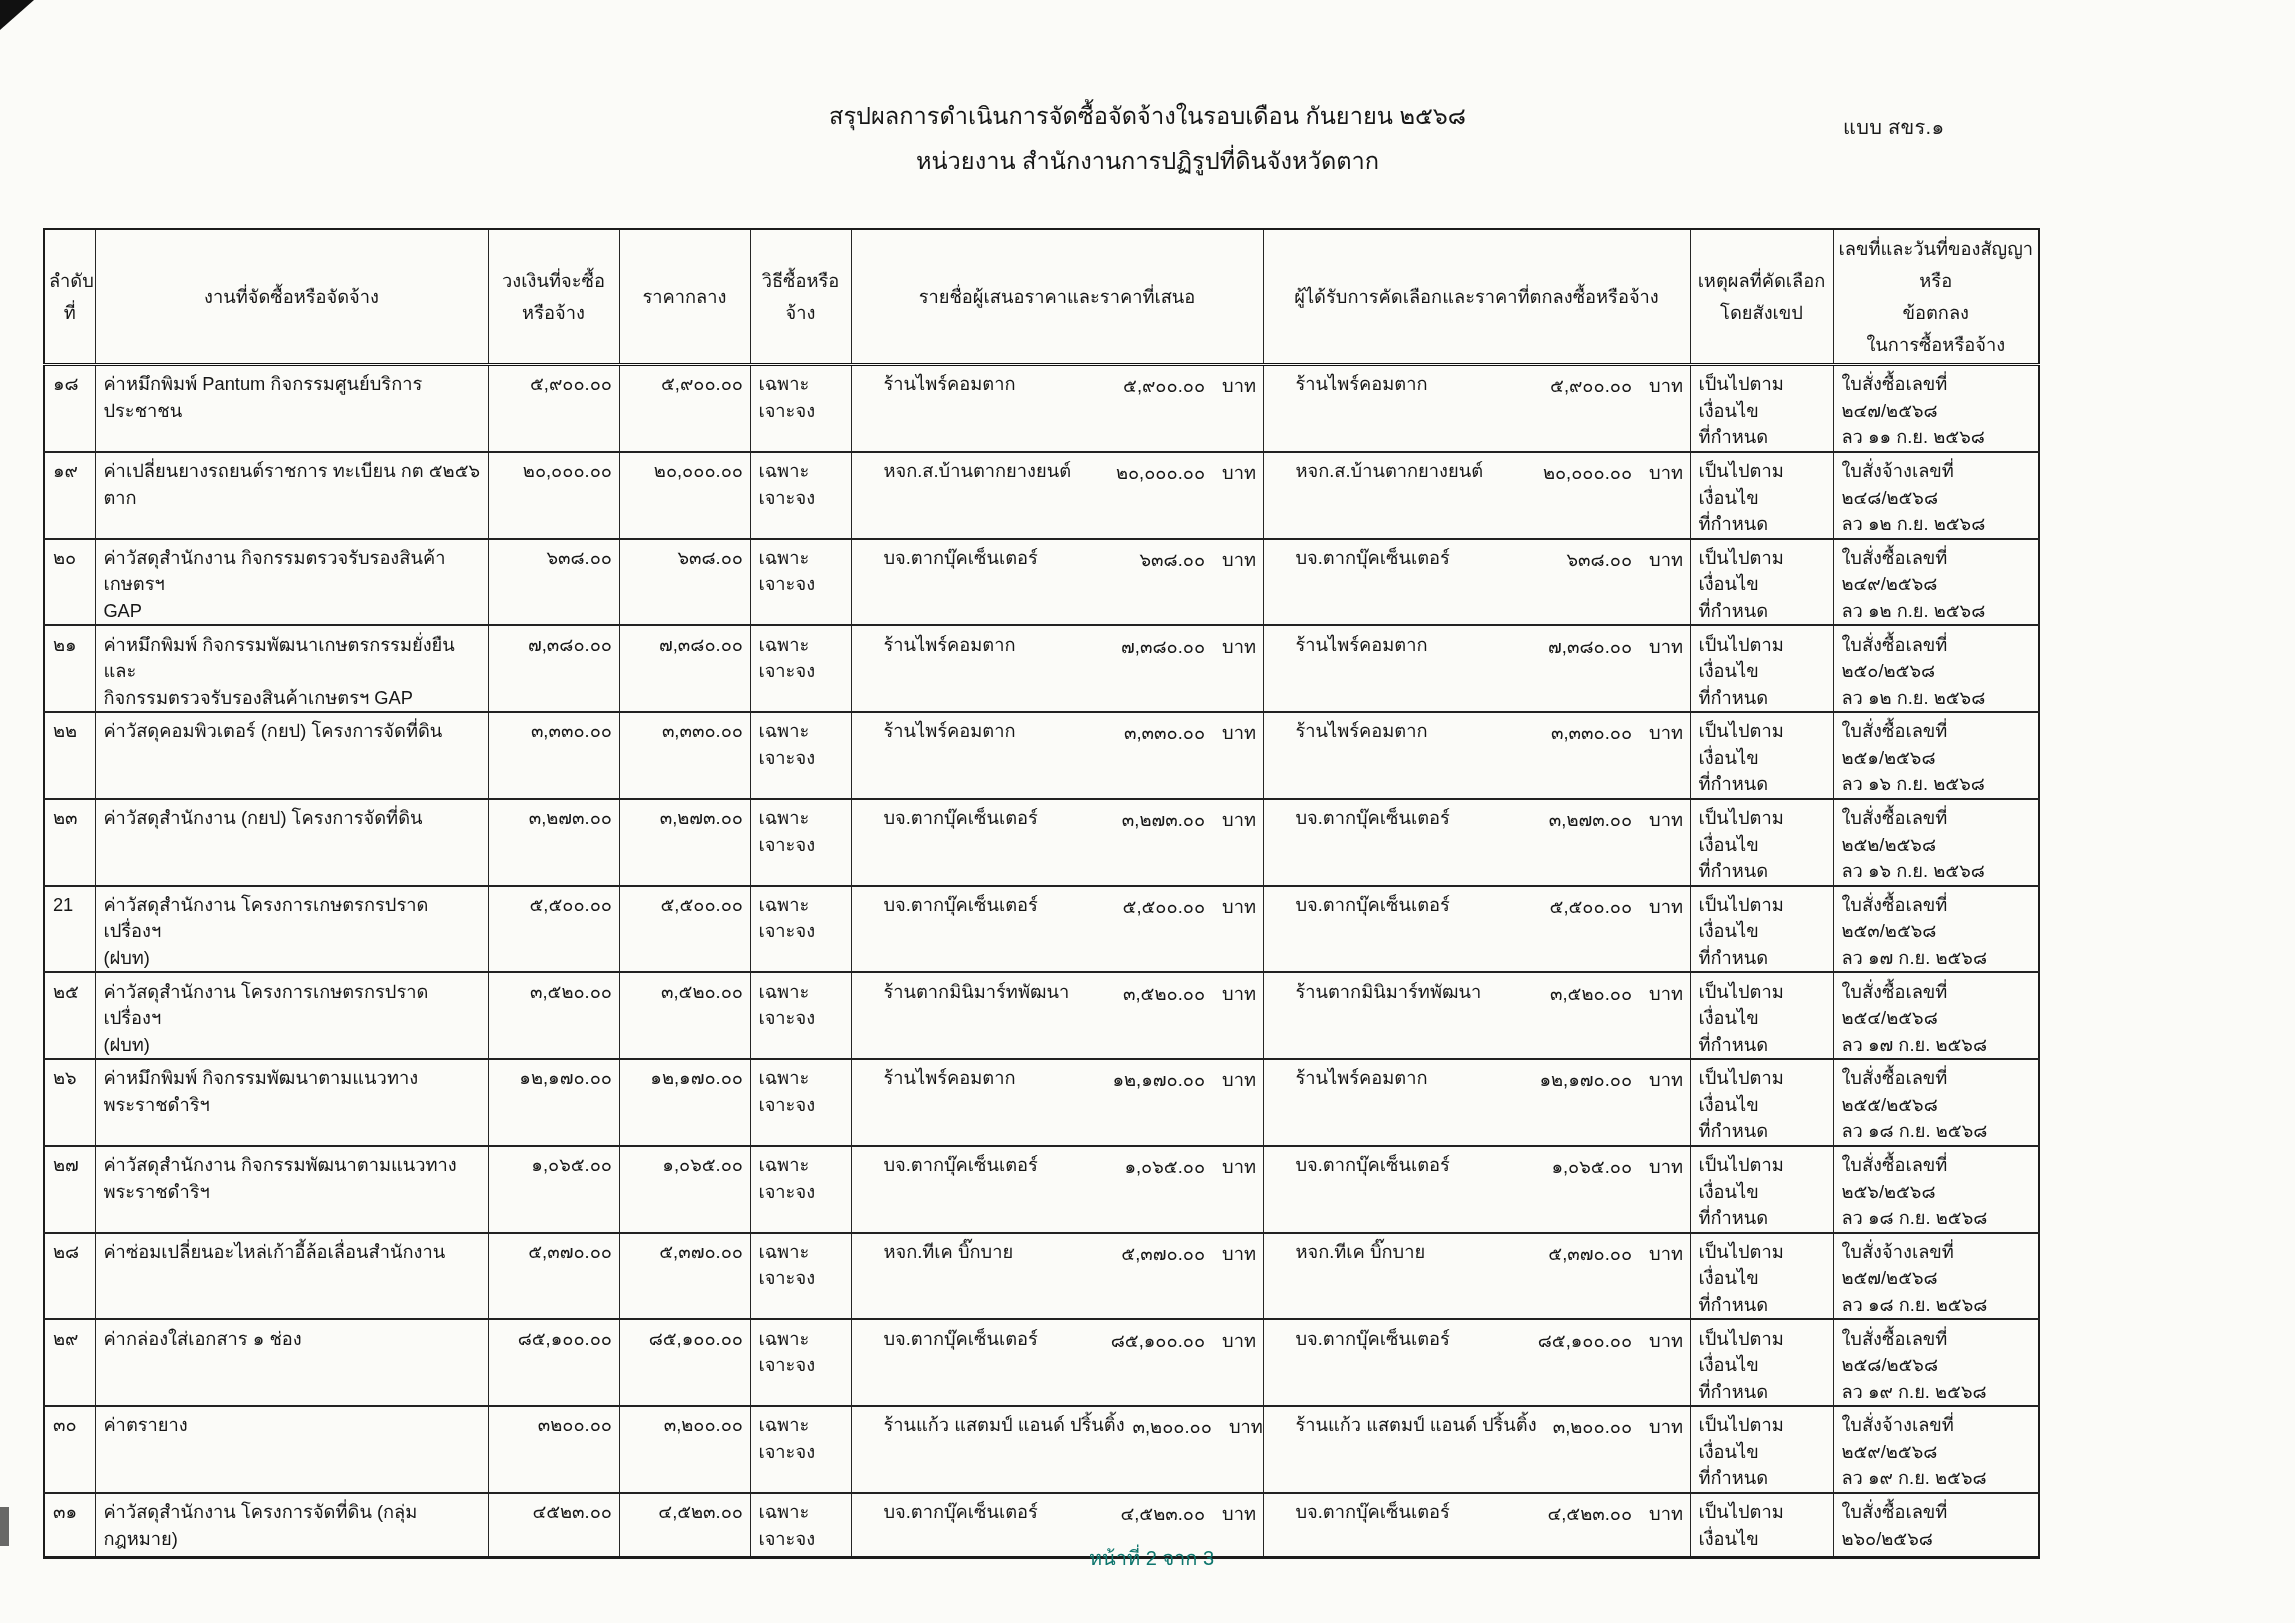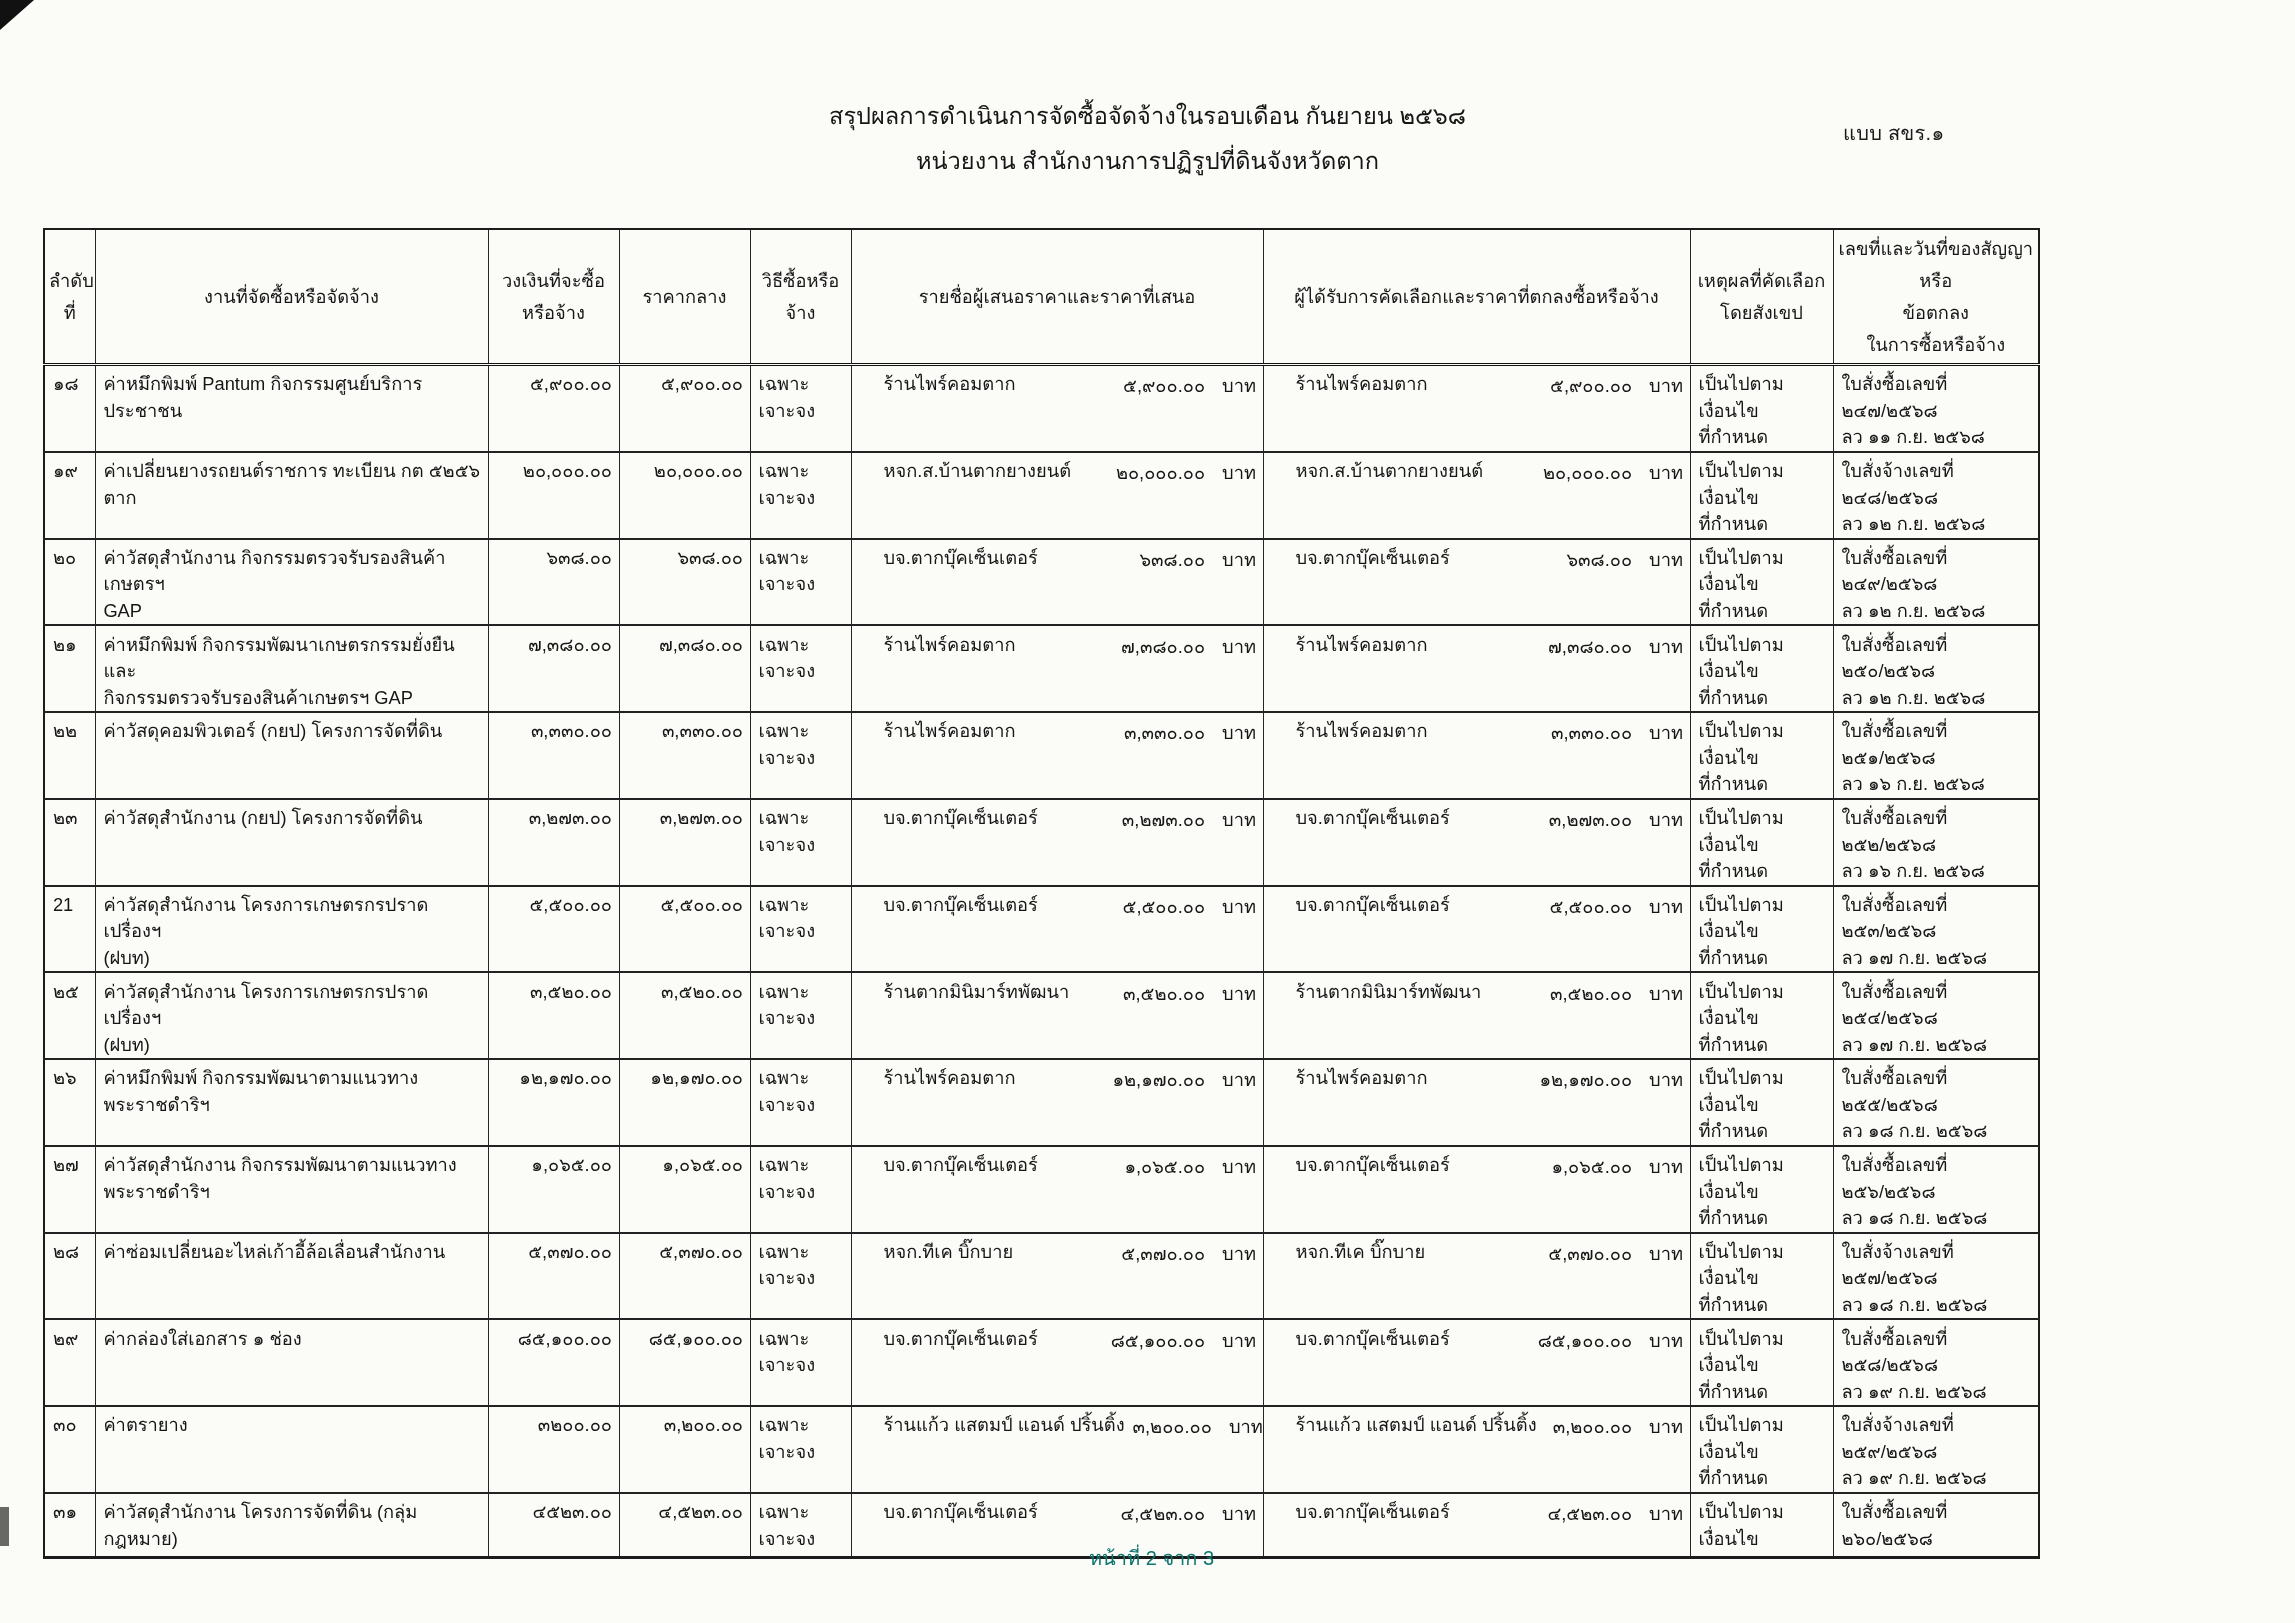--- a/index.html
+++ b/index.html
@@ -7,21 +7,21 @@
     width:2295px;height:1623px;position:relative;
     background:#fbfbf8;color:#1b1b1b;
     font-family:"Liberation Sans", sans-serif;
     overflow:hidden;
   }
   
   .corner-tl{position:absolute;left:0;top:0;width:34px;height:30px;background:#111;
     clip-path:polygon(0 0,100% 0,0 100%);}
   .corner-bl{position:absolute;left:0;bottom:77px;width:9.2px;height:39px;background:#2a2a2a;opacity:.7;}
   
-  .form-label{position:absolute;top:117px;left:1843px;font-size:20px;letter-spacing:0.3px;}
+  .form-label{position:absolute;top:111px;left:1843px;font-size:20px;letter-spacing:0.3px;}
   .title-block{position:absolute;top:105px;left:0;width:2295px;text-align:center;}
   .title-block div{font-size:23.6px;line-height:1.0;margin-bottom:21.6px;color:#161616;}
   
   table.main{
     position:absolute;left:43px;top:228px;width:1994px;
     border-collapse:collapse;table-layout:fixed;
     font-size:18.3px;color:#161616;
   }
   table.main th, table.main td{
     border:1.3px solid #262626;

